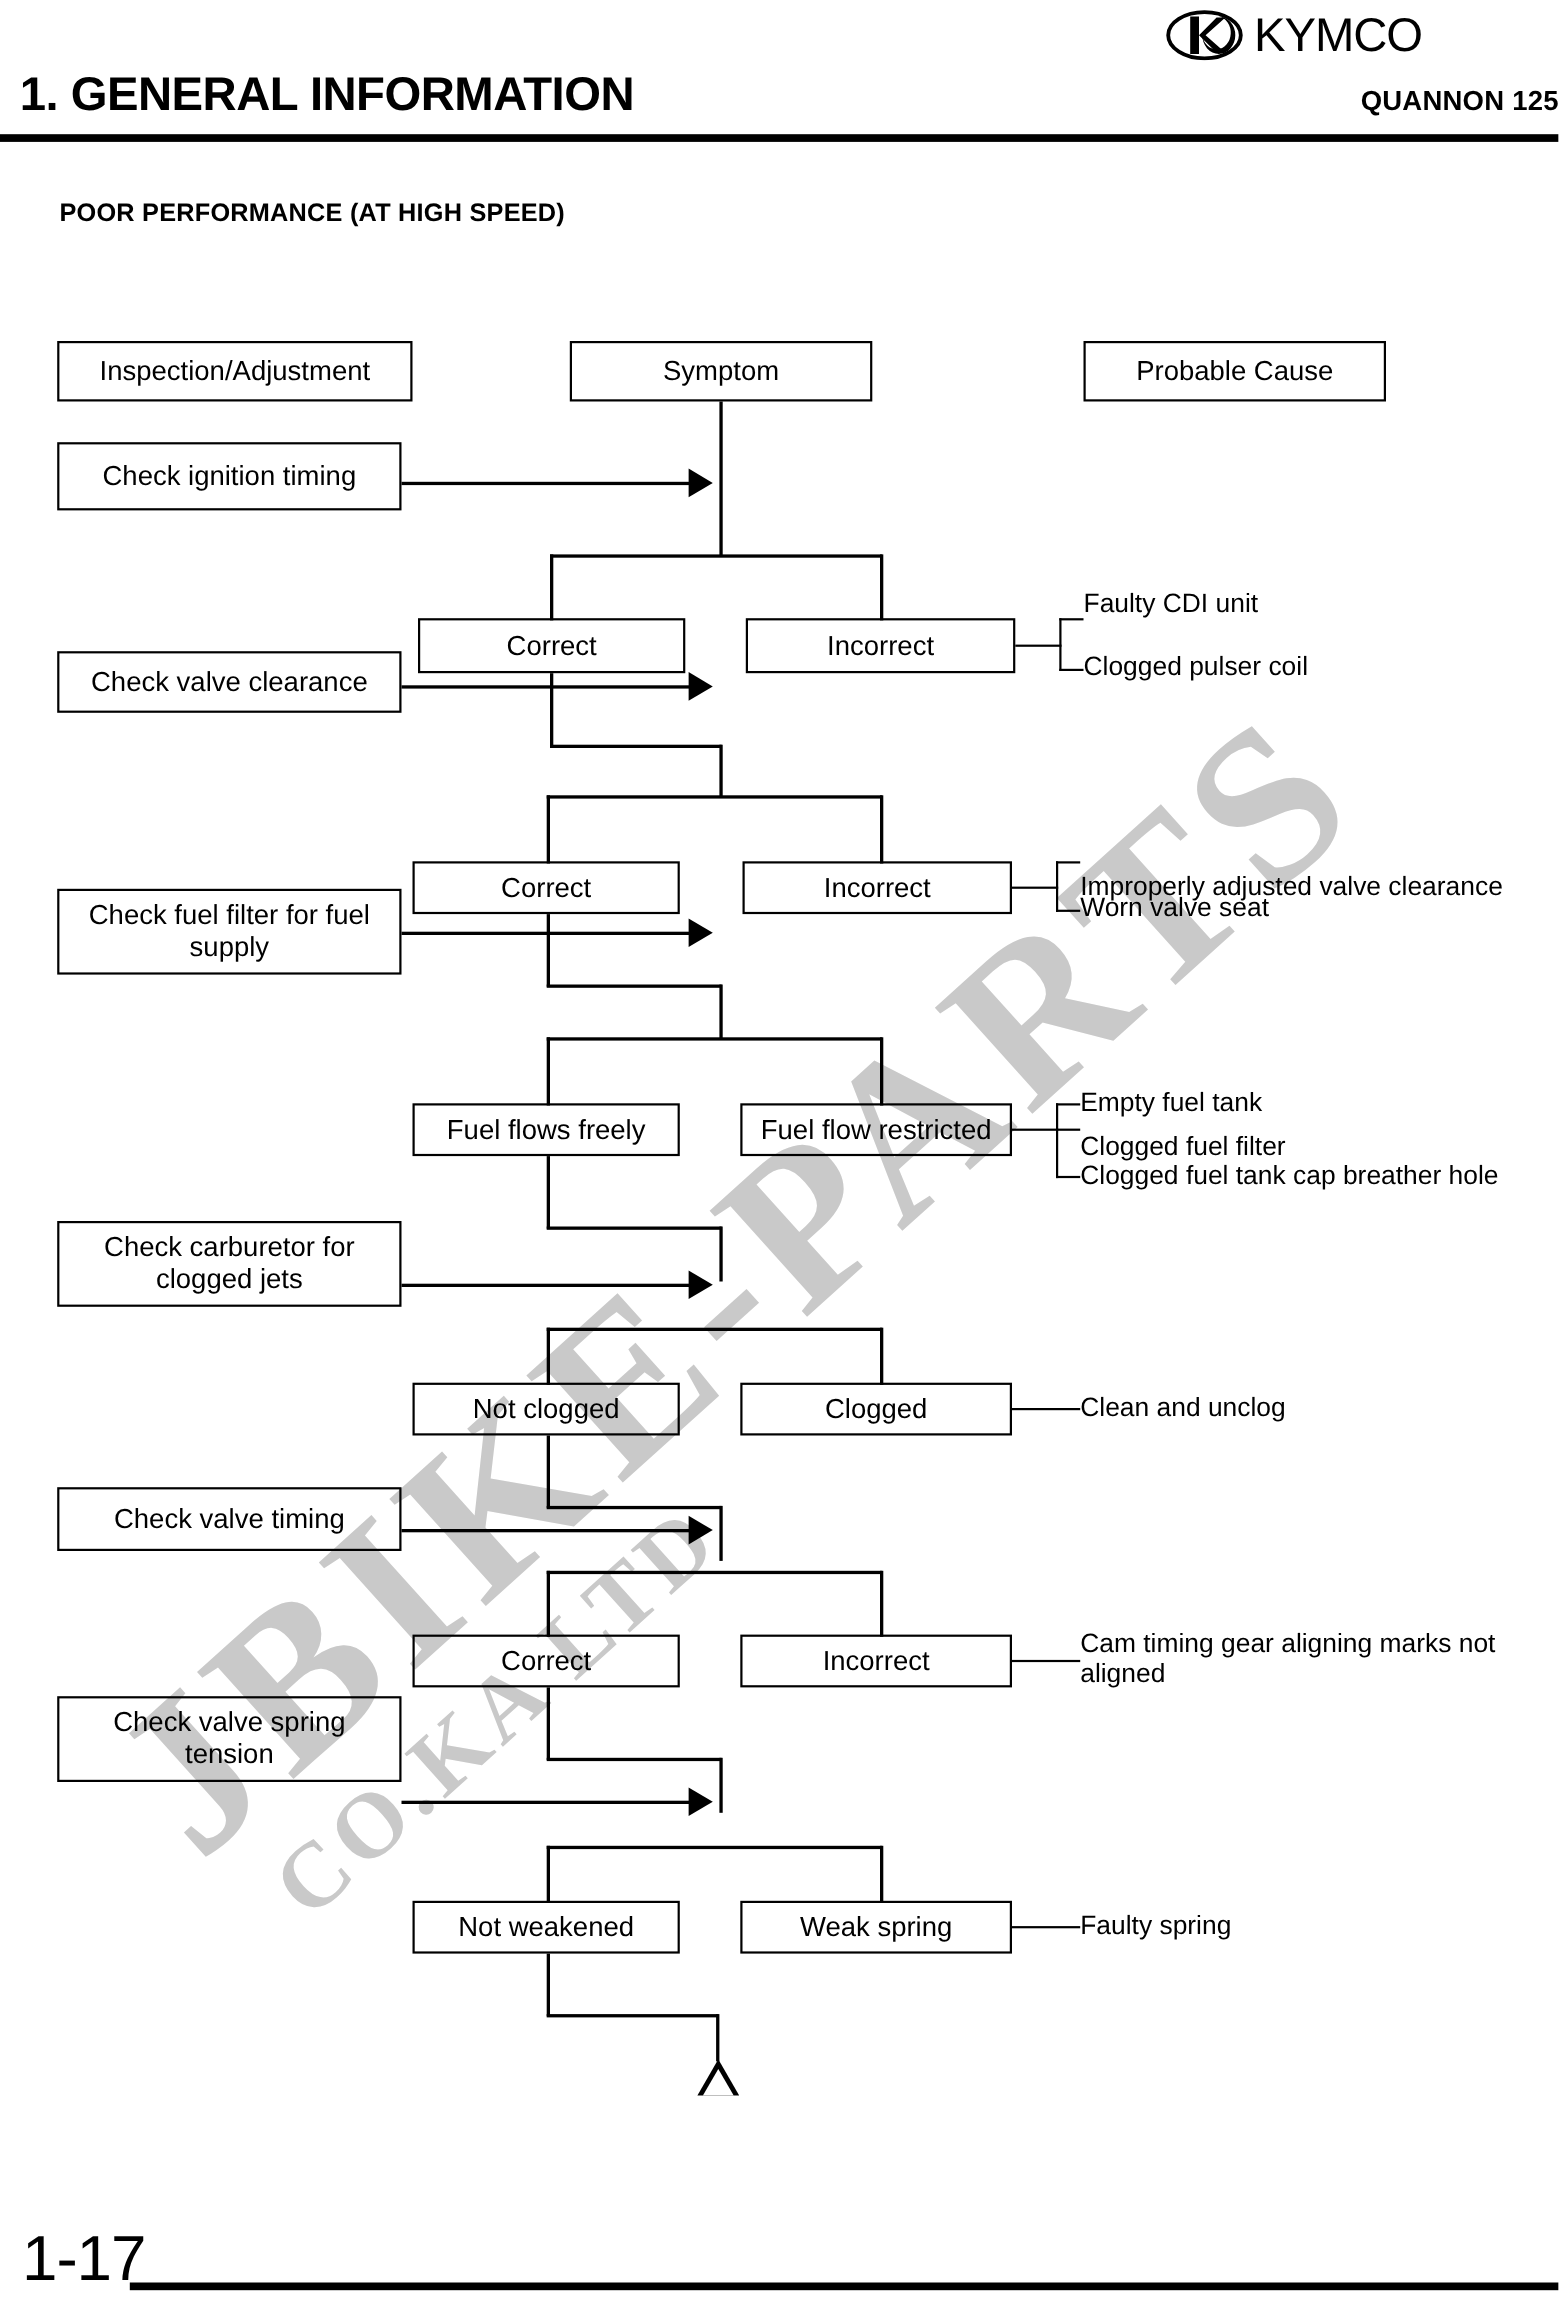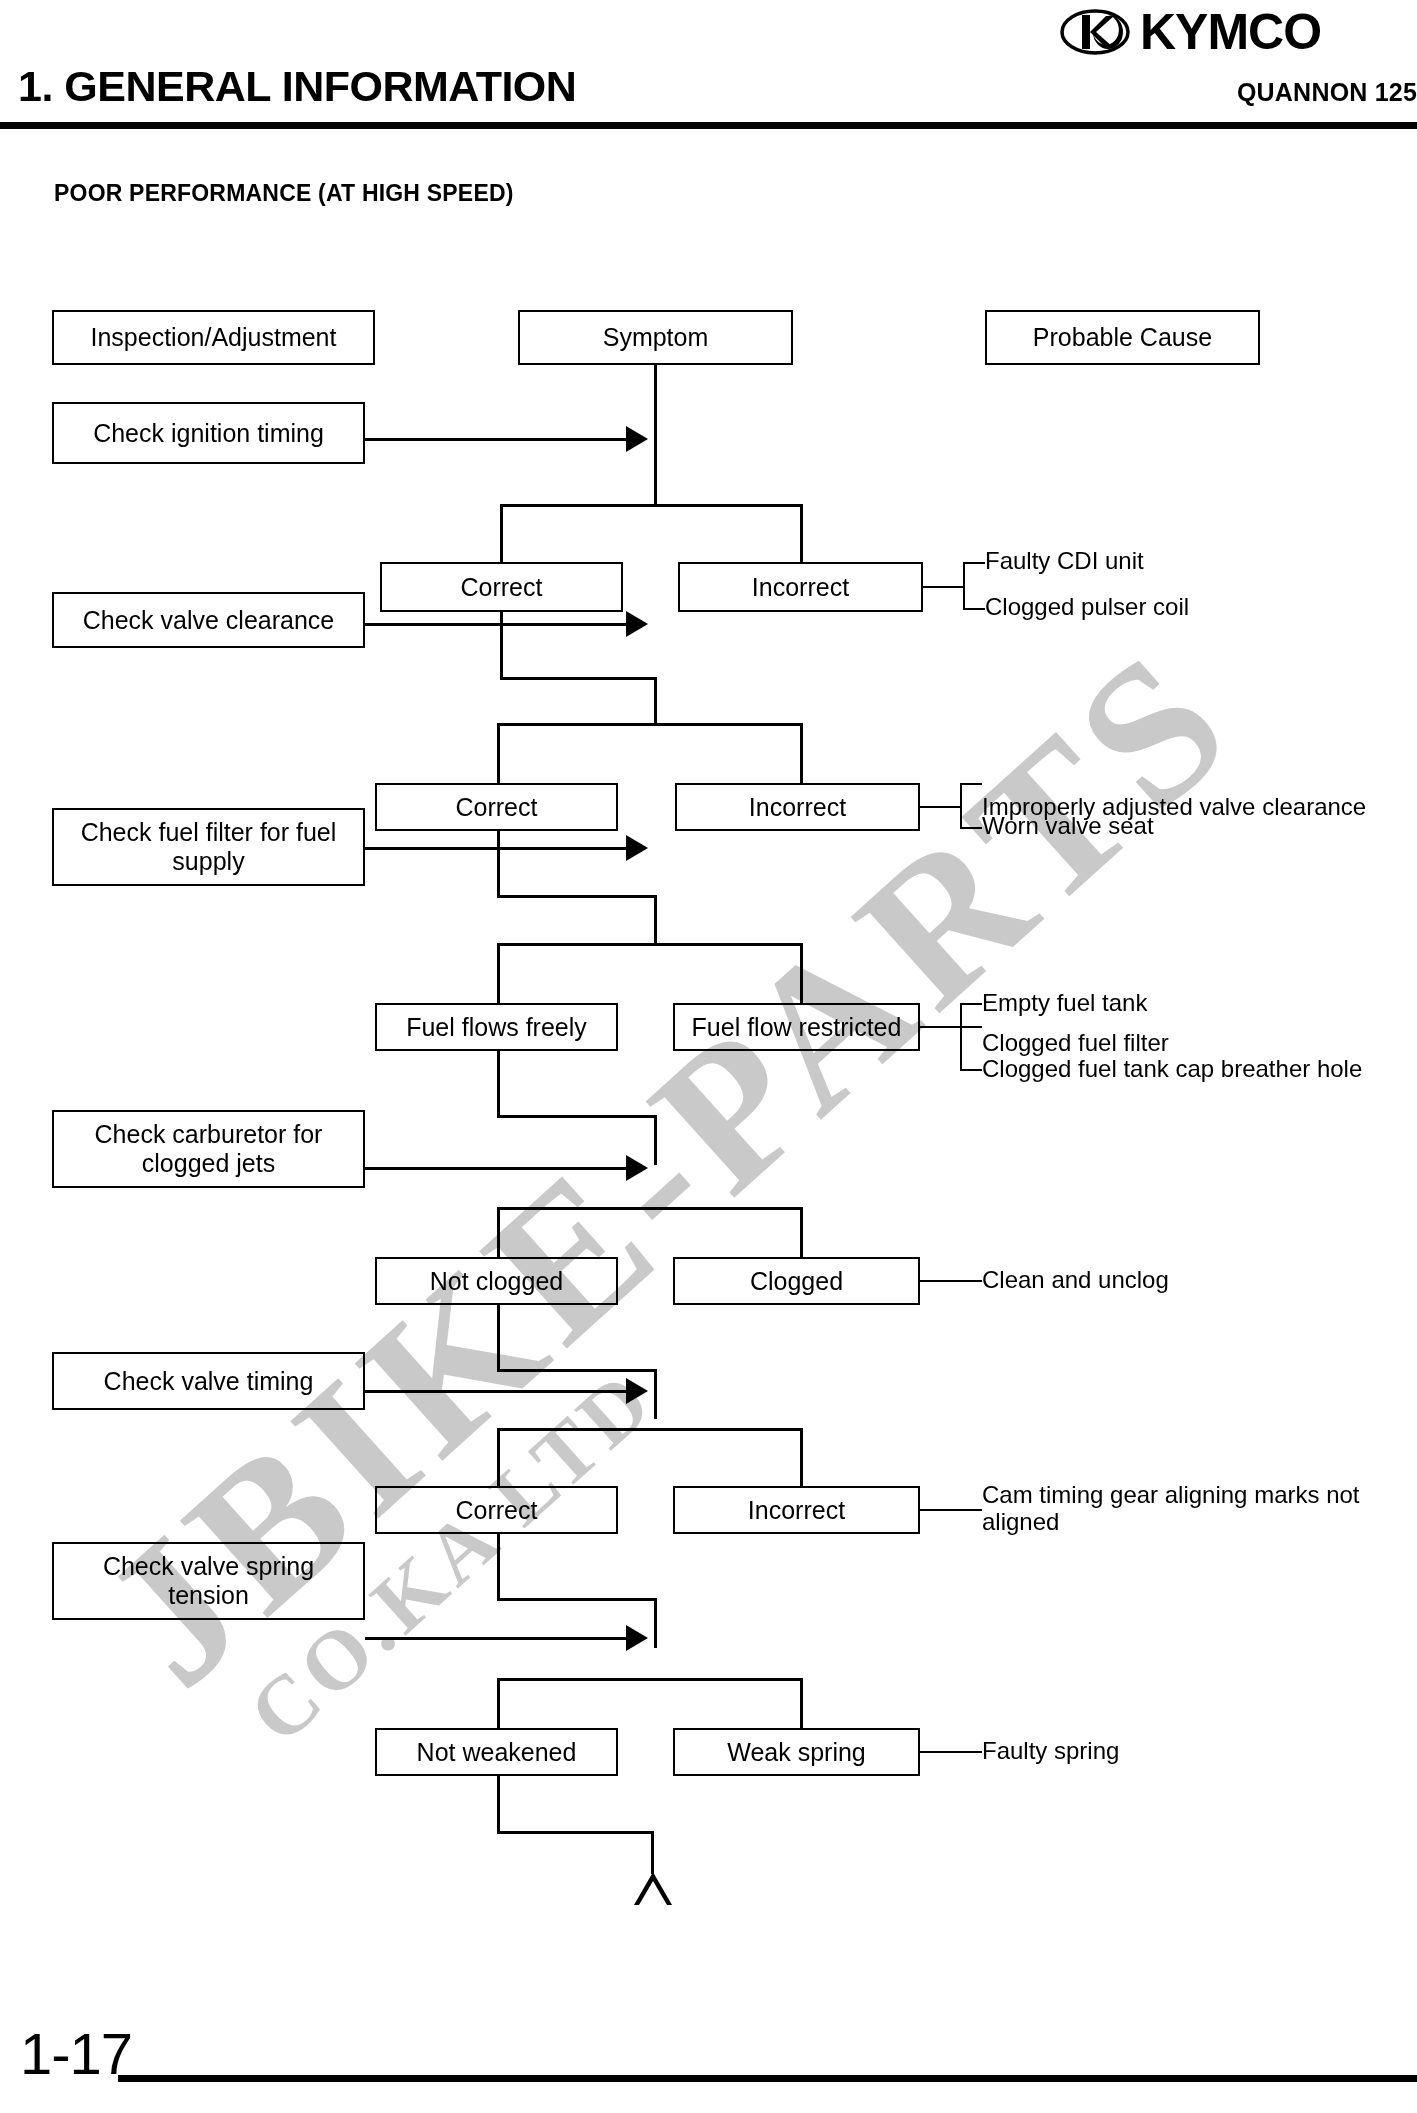--- a/index.html
+++ b/index.html
@@ -29,22 +29,22 @@
     display: flex;
     align-items: center;
     gap: 10px;
   }
   #logo-mark {
     width: 70px;
     height: 46px;
     flex: 0 0 auto;
   }
   #logo-word {
-    font-size: 50px;
-    font-weight: bold;
+    font-size: 43px;
+    font-weight: normal;
     letter-spacing: -1px;
     line-height: 1;
     font-family: "Liberation Sans", sans-serif;
   }
 
   #page-title {
     position: absolute;
     left: 18px;
     top: 62px;
     font-size: 43px;
@@ -242,21 +242,21 @@
     <div class="vline" style="left:500px; top:504px; height:60px;"></div>
     <div class="vline" style="left:800px; top:504px; height:60px;"></div>
 
     <div class="node" style="left:380px; top:562px; width:243px; height:50px;">Correct</div>
     <div class="node" style="left:678px; top:562px; width:245px; height:50px;">Incorrect</div>
 
     <div class="hline thin" style="left:923px; top:586px; width:42px;"></div>
     <div class="vline thin" style="left:963px; top:562px; height:48px;"></div>
     <div class="hline thin" style="left:963px; top:562px; width:22px;"></div>
     <div class="hline thin" style="left:963px; top:608px; width:22px;"></div>
-    <div class="cause" style="left:985px; top:548px;">Faulty CDI unit</div>
+    <div class="cause" style="left:985px; top:536px;">Faulty CDI unit</div>
     <div class="cause" style="left:985px; top:594px;">Clogged pulser coil</div>
 
     <div class="vline" style="left:500px; top:612px; height:67px;"></div>
     <div class="hline" style="left:500px; top:677px; width:156px;"></div>
     <div class="vline" style="left:654px; top:677px; height:48px;"></div>
 
     <div class="node" style="left:52px; top:592px; width:313px; height:56px;">Check valve clearance</div>
     <div class="hline" style="left:365px; top:623px; width:268px;"></div>
     <div class="arrowhead" style="left:626px; top:611px;"></div>
 

